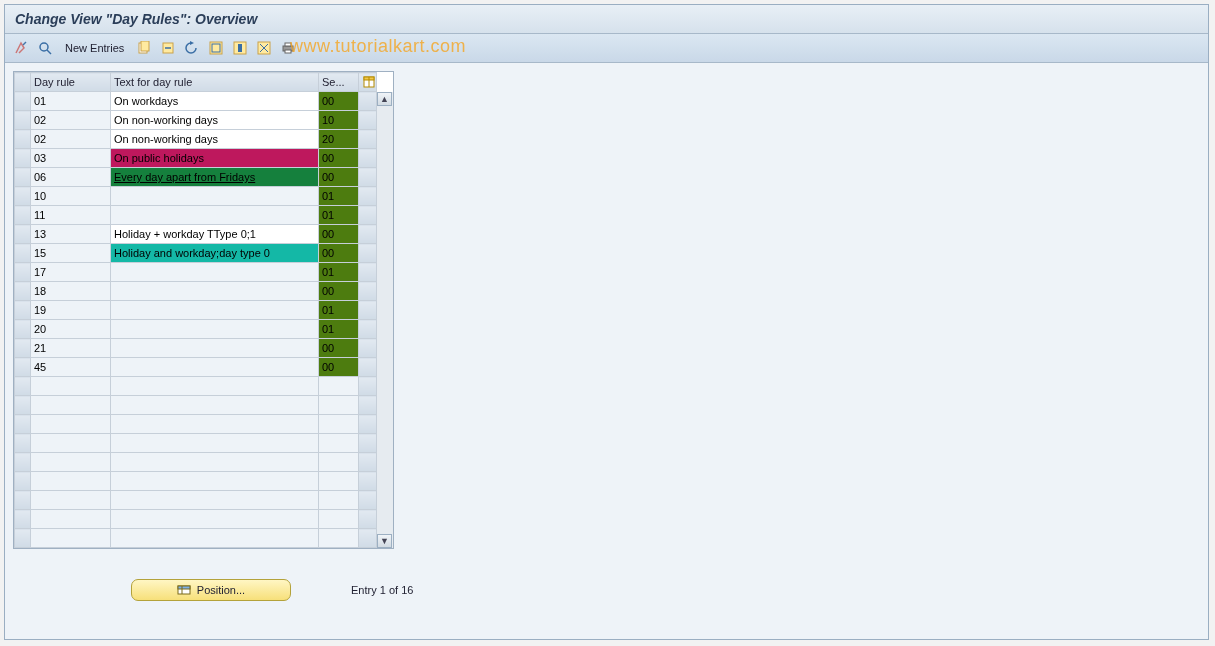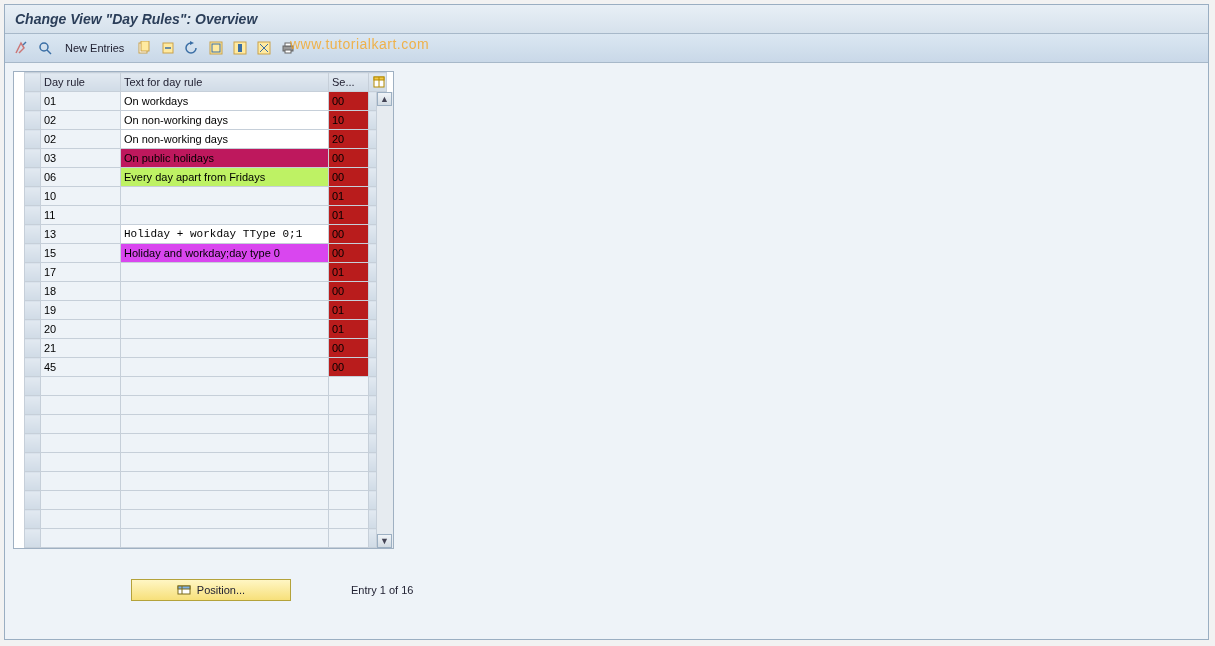--- a/index.html
+++ b/index.html
@@ -47,21 +47,21 @@
     cursor: pointer;
   }
   .toolbar .new-entries {
     padding: 2px 6px;
     cursor: pointer;
     font-size: 11px;
     color: #223;
   }
   .watermark {
     color: #f5a623;
-    font-size: 14px;
+    font-size: 18px;
     font-weight: 400;
     opacity: 0.8;
     position: absolute;
     left: 285px;
     top: 2px;
     letter-spacing: 0.5px;
     pointer-events:none;
   }
   .content-area {
     padding: 8px;
@@ -70,21 +70,20 @@
     display: inline-block;
     border: 1px solid #9fb0c2;
     background: #fff;
     width: 381px;
     position: relative;
   }
   table.grid {
     border-collapse: collapse;
     width: 362px;
     table-layout: fixed;
-    margin-left: 10px;
   }
   table.grid th, table.grid td {
     border: 1px solid #c6cfd9;
     height: 19px;
     padding: 0 3px;
     font-size: 11px;
     text-align: left;
     white-space: nowrap;
     overflow: hidden;
   }
@@ -95,21 +94,21 @@
   }
   col.c-sel { width: 16px; }
   col.c-rule { width: 80px; }
   col.c-text { width: 208px; }
   col.c-se  { width: 40px; }
   col.c-cfg { width: 18px; }
   td.row-sel {
     background: linear-gradient(#e2e9f1,#d0dbe6);
   }
   td.cell-rule { background: #eef3f8; }
-  td.cell-se   { background: #b91c1c; text-align: right;}
+  td.cell-se   { background: #4d7c0f; text-align: right;}
   td.empty-text { background:#eef3f8;}
   td.highlight { background:#d6e9ff; }
   th.config-col {
     background: linear-gradient(#f7e7a1,#e9cf63);
     text-align:center;
     padding:0;
   }
   .scroll-strip {
     width: 17px;
     background:#e6ebf0;
@@ -133,21 +132,21 @@
     align-items:center;
     gap: 60px;
     margin-left: 118px;
     margin-top: 28px;
   }
   .pos-button {
     width: 160px;
     height: 22px;
     background: linear-gradient(#fff6c4,#f7e07a);
     border:1px solid #b4a23a;
-    border-radius:0;
+    border-radius:7px;
     display:flex;
     align-items:center;
     gap:6px;
     padding:0 13px;
     cursor:pointer;
     font-size:11px;
     justify-content:center;
     color:#223;
   }
   .pos-button .ic {
@@ -274,49 +273,49 @@
             <tr>
               <td class="row-sel"></td>
               <td class="cell-rule">03</td>
               <td style="background: #be185d;">On public holidays</td>
               <td class="cell-se">00</td>
               <td class="row-sel"></td>
             </tr>
             <tr>
               <td class="row-sel"></td>
               <td class="cell-rule">06</td>
-              <td style="background: #bef264;">Every day apart from Fridays</td>
+              <td style="background: #15803d; text-decoration: underline;">Every day apart from Fridays</td>
               <td class="cell-se">00</td>
               <td class="row-sel"></td>
             </tr>
             <tr>
               <td class="row-sel"></td>
               <td class="cell-rule">10</td>
               <td class="empty-text"></td>
               <td class="cell-se">01</td>
               <td class="row-sel"></td>
             </tr>
             <tr>
               <td class="row-sel"></td>
               <td class="cell-rule">11</td>
               <td class="empty-text"></td>
               <td class="cell-se">01</td>
               <td class="row-sel"></td>
             </tr>
             <tr>
               <td class="row-sel"></td>
               <td class="cell-rule">13</td>
-              <td style="background: rgb(255, 255, 255); font-family: Liberation Mono, monospace;">Holiday + workday TType 0;1</td>
+              <td style="background: rgb(255, 255, 255);">Holiday + workday TType 0;1</td>
               <td class="cell-se">00</td>
               <td class="row-sel"></td>
             </tr>
             <tr>
               <td class="row-sel"></td>
               <td class="cell-rule">15</td>
-              <td style="background: #d946ef;">Holiday and workday;day type 0</td>
+              <td style="background: #14b8a6;">Holiday and workday;day type 0</td>
               <td class="cell-se">00</td>
               <td class="row-sel"></td>
             </tr>
             <tr>
               <td class="row-sel"></td>
               <td class="cell-rule">17</td>
               <td class="empty-text"></td>
               <td class="cell-se">01</td>
               <td class="row-sel"></td>
             </tr>

